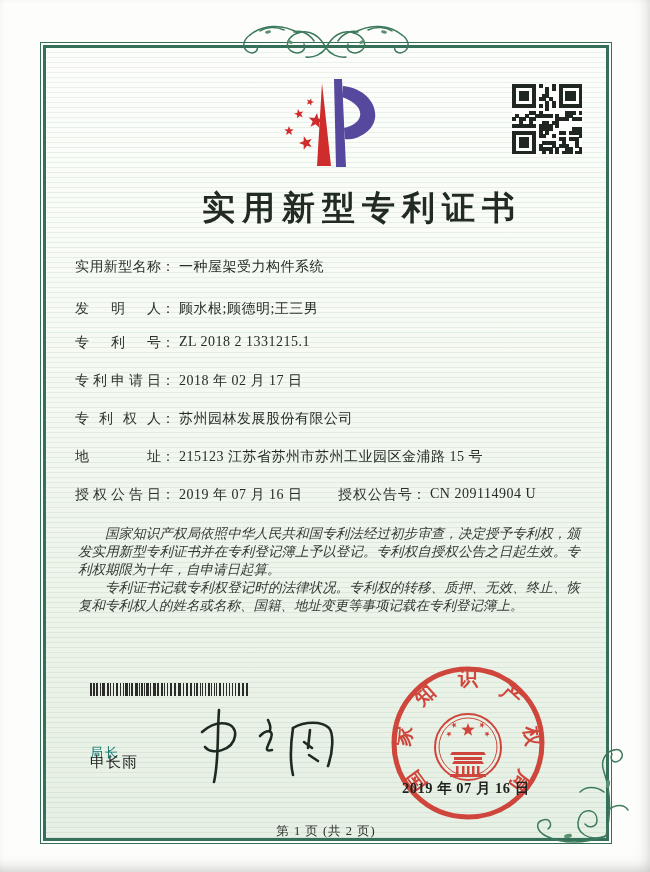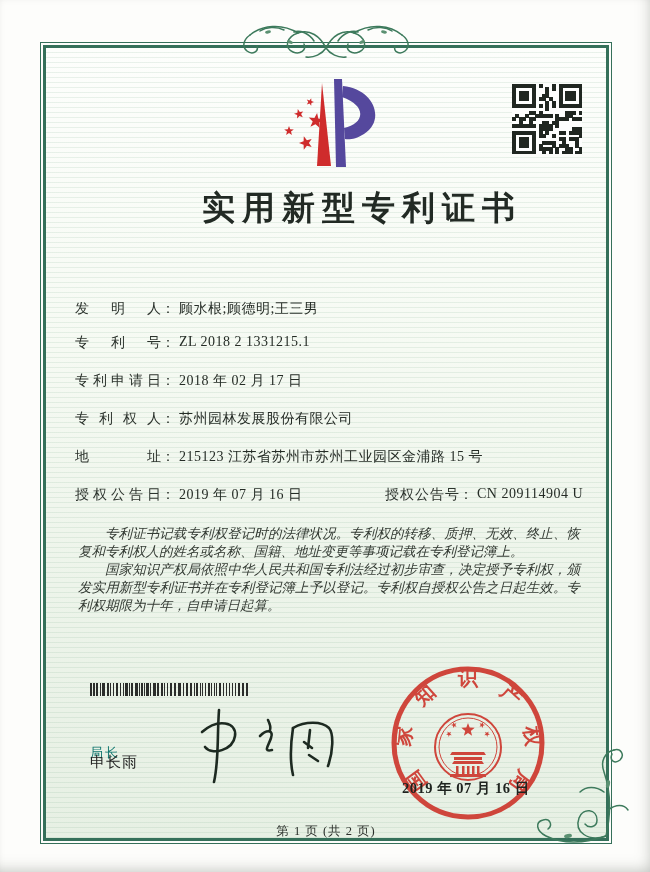--- a/index.html
+++ b/index.html
@@ -44,21 +44,21 @@
     font-size:33px; font-weight:bold; letter-spacing:7px; color:#222a24; z-index:4;
   }
   
   .row { position:absolute; left:75px; width:520px; height:22px; font-size:14px; z-index:4; }
   .flabel {
     display:inline-block; width:86px; color:#2c332d;
     text-align:justify; text-align-last:justify; vertical-align:top;
   }
   .fcolon { display:inline-block; vertical-align:top; }
   .fvalue { display:inline-block; margin-left:4px; letter-spacing:0.5px; vertical-align:top; color:#252c26; }
-  .pair2 { position:absolute; left:263px; top:0;margin-left:47px; }
+  .pair2 { position:absolute; left:263px; top:0; }
   .pair2 .flabel { width:74px; }
   
   .body-text {
     position:absolute; left:78px; top:525px; width:502px; z-index:4;
     font-size:13.5px; line-height:18px; text-align:justify;
     font-style:italic; color:#333a33;
   }
   .body-text p { text-indent:2em; }
   
   .barcode { position:absolute; left:90px; top:683px; z-index:4; }
@@ -328,20 +328,23 @@
         <rect x="50.00" y="66.67" width="4" height="4"></rect>
         <rect x="53.33" y="66.67" width="4" height="4"></rect>
         <rect x="56.67" y="66.67" width="4" height="4"></rect>
         <rect x="63.33" y="66.67" width="4" height="4"></rect>
         <rect x="66.67" y="66.67" width="4" height="4"></rect>
       </g>
   </svg>
 
   <div class="title">实用新型专利证书</div>
 
+  <div class="row" style="top:258px">
+    <span class="flabel">实用新型名称</span><span class="fcolon">：</span><span class="fvalue">一种屋架受力构件系统</span>
+  </div>
   <div class="row" style="top:300px">
     <span class="flabel">发明人</span><span class="fcolon">：</span><span class="fvalue">顾水根;顾德明;王三男</span>
   </div>
   <div class="row" style="top:334px">
     <span class="flabel">专利号</span><span class="fcolon">：</span><span class="fvalue">ZL 2018 2 1331215.1</span>
   </div>
   <div class="row" style="top:372px">
     <span class="flabel">专利申请日</span><span class="fcolon">：</span><span class="fvalue">2018 年 02 月 17 日</span>
   </div>
   <div class="row" style="top:410px">
@@ -351,22 +354,22 @@
     <span class="flabel">地址</span><span class="fcolon">：</span><span class="fvalue">215123 江苏省苏州市苏州工业园区金浦路 15 号</span>
   </div>
   <div class="row" style="top:486px">
     <span class="flabel">授权公告日</span><span class="fcolon">：</span><span class="fvalue">2019 年 07 月 16 日</span>
     <span class="pair2">
       <span class="flabel">授权公告号</span><span class="fcolon">：</span><span class="fvalue">CN 209114904 U</span>
     </span>
   </div>
 
   <div class="body-text">
+    <p>国家知识产权局依照中华人民共和国专利法经过初步审查，决定授予专利权，颁发实用新型专利证书并在专利登记簿上予以登记。专利权自授权公告之日起生效。专利权期限为十年，自申请日起算。</p>
     <p>专利证书记载专利权登记时的法律状况。专利权的转移、质押、无效、终止、恢复和专利权人的姓名或名称、国籍、地址变更等事项记载在专利登记簿上。</p>
-    <p>国家知识产权局依照中华人民共和国专利法经过初步审查，决定授予专利权，颁发实用新型专利证书并在专利登记簿上予以登记。专利权自授权公告之日起生效。专利权期限为十年，自申请日起算。</p>
   </div>
 
   <svg class="barcode" width="164" height="13" viewBox="0 0 164 13" shape-rendering="crispEdges">
     <g id="barcode-bars" fill="#2b2d2b">
         <rect x="0" y="0" width="2" height="13"></rect>
         <rect x="3" y="0" width="2" height="13"></rect>
         <rect x="6" y="0" width="2" height="13"></rect>
         <rect x="10" y="0" width="1" height="13"></rect>
         <rect x="12" y="0" width="3" height="13"></rect>
         <rect x="17" y="0" width="2" height="13"></rect>

